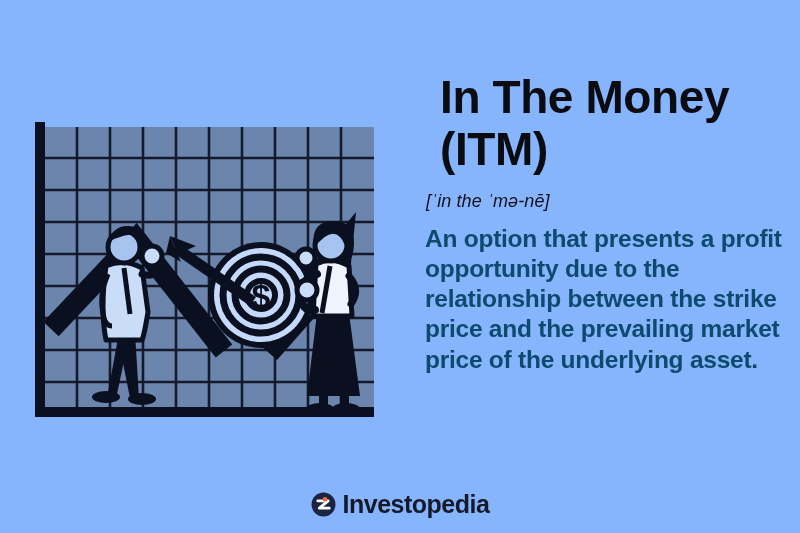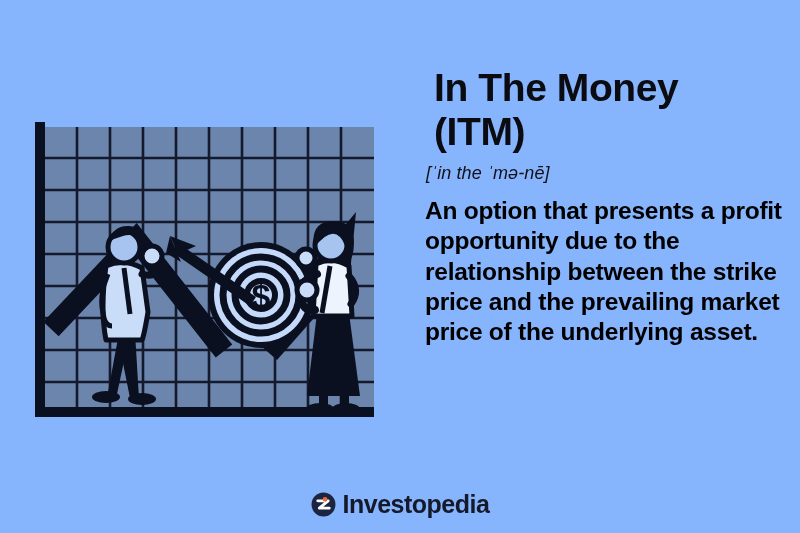--- a/index.html
+++ b/index.html
@@ -35,40 +35,40 @@
   }
 
   
   #text-col {
     position: absolute;
     left: 424px;
     top: 56px;
     width: 362px;
   }
   #title {
-    font-size: 39px;
+    font-size: 46px;
     font-weight: bold;
     line-height: 1.12;
     color: #0b0b12;
     letter-spacing: -0.4px;
-    margin: 10px;
+    margin: 16px;
   }
   #pronunciation {
     margin: 10px 0 0 2px;
     font-size: 18px;
     font-style: italic;
     color: #111119;
     letter-spacing: 0.1px;
   }
   #definition {
     margin: 12px 0 0 1px;
     font-size: 24.5px;
     font-weight: bold;
     line-height: 1.23;
-    color: #000000;
+    color: #0c4a6e;
     letter-spacing: -0.25px;
   }
 
   
   #footer {
     position: absolute;
     left: 0;
     right: 0;
     bottom: 16px;
     display: flex;

